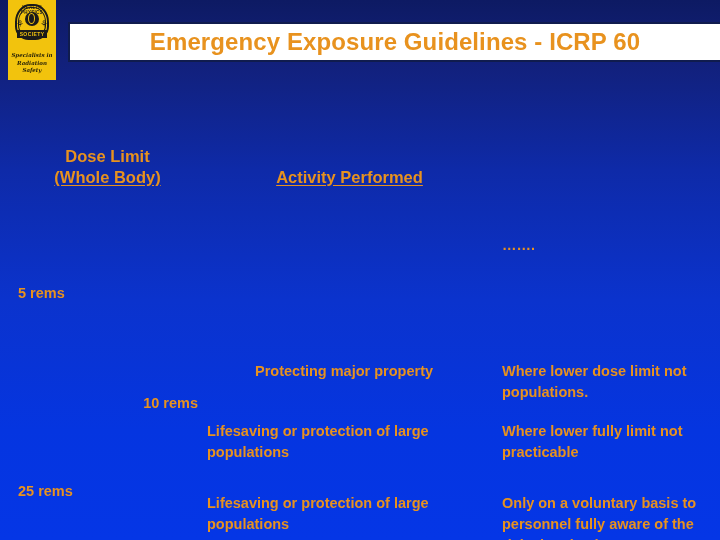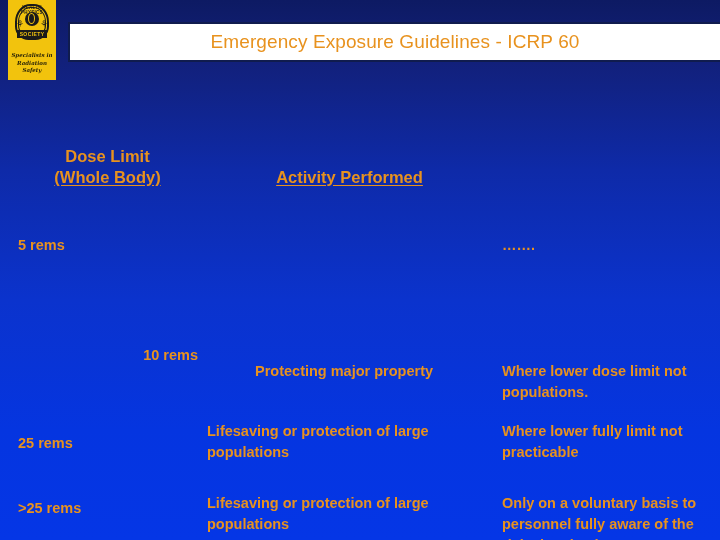--- a/index.html
+++ b/index.html
@@ -146,22 +146,22 @@
     border-top: 2px solid #101c4e;
     border-left: 2px solid #101c4e;
     border-bottom: 2px solid #101c4e;
     box-sizing: border-box;
     display: flex;
     align-items: center;
     justify-content: center;
   }
   #title-text {
     color: #e8921e;
-    font-size: 19px;
-    font-weight: normal;
+    font-size: 24px;
+    font-weight: bold;
     letter-spacing: 0.1px;
     white-space: nowrap;
   }
 
   
   #table {
     position: absolute;
     left: 0;
     top: 140px;
     width: 720px;
@@ -169,21 +169,21 @@
   .row {
     position: relative;
   }
   .cell {
     position: absolute;
     color: #e8921e;
     font-weight: bold;
     font-size: 14.5px;
     line-height: 21px;
   }
-  .col-dose  { left: 18px;  width: 180px; }
+  .col-dose  { left: 18px;  width: 180px; margin-top: 48px; }
   .col-act   { left: 207px; width: 285px; }
   .col-cond  { left: 502px; width: 218px; }
 
   
   #hdr { position: absolute; top: 0; left: 0; width: 720px; height: 55px; }
   .hdr-cell {
     position: absolute;
     color: #e8921e;
     font-weight: bold;
     font-size: 16.5px;

